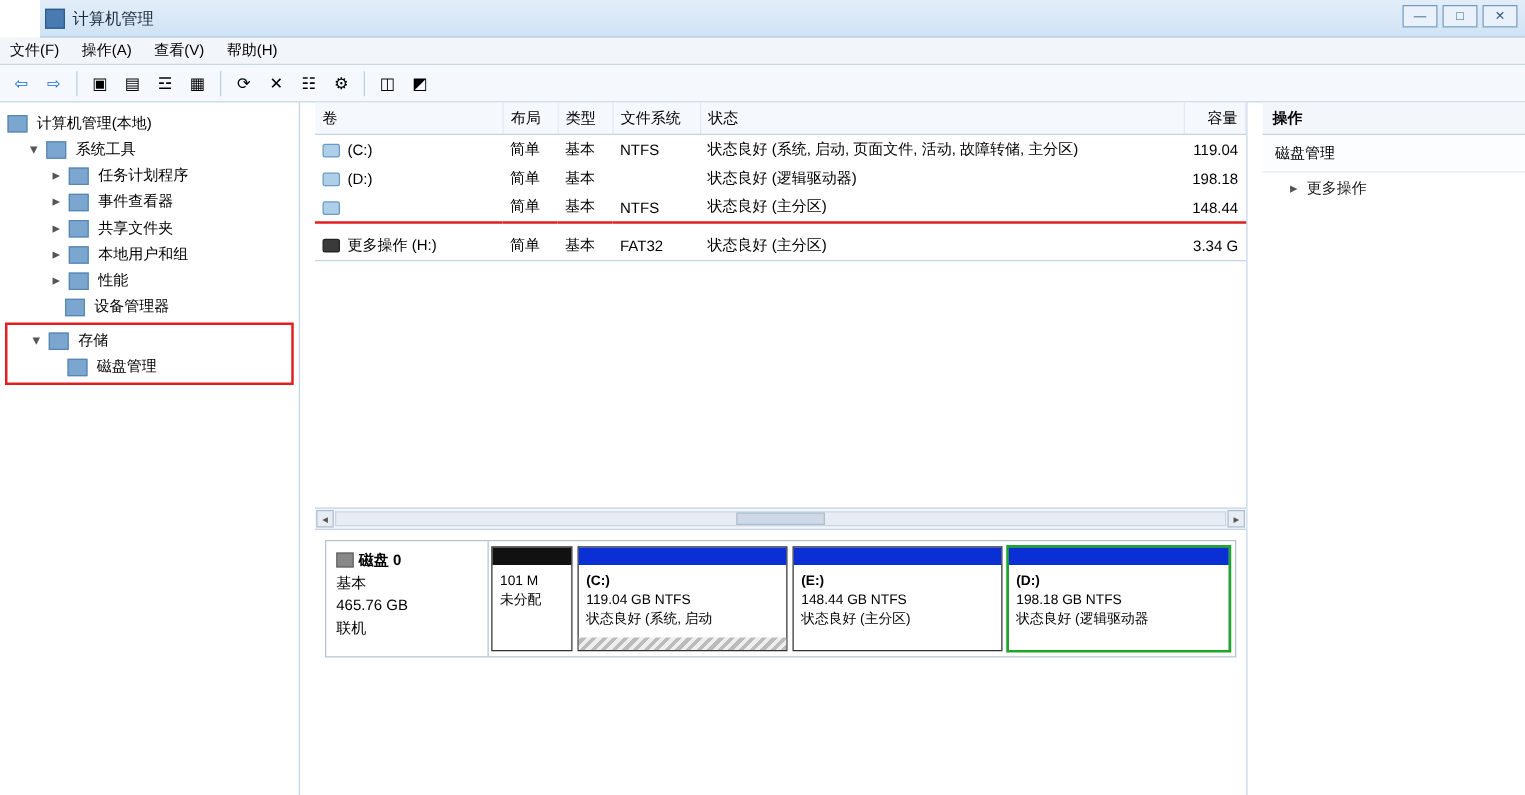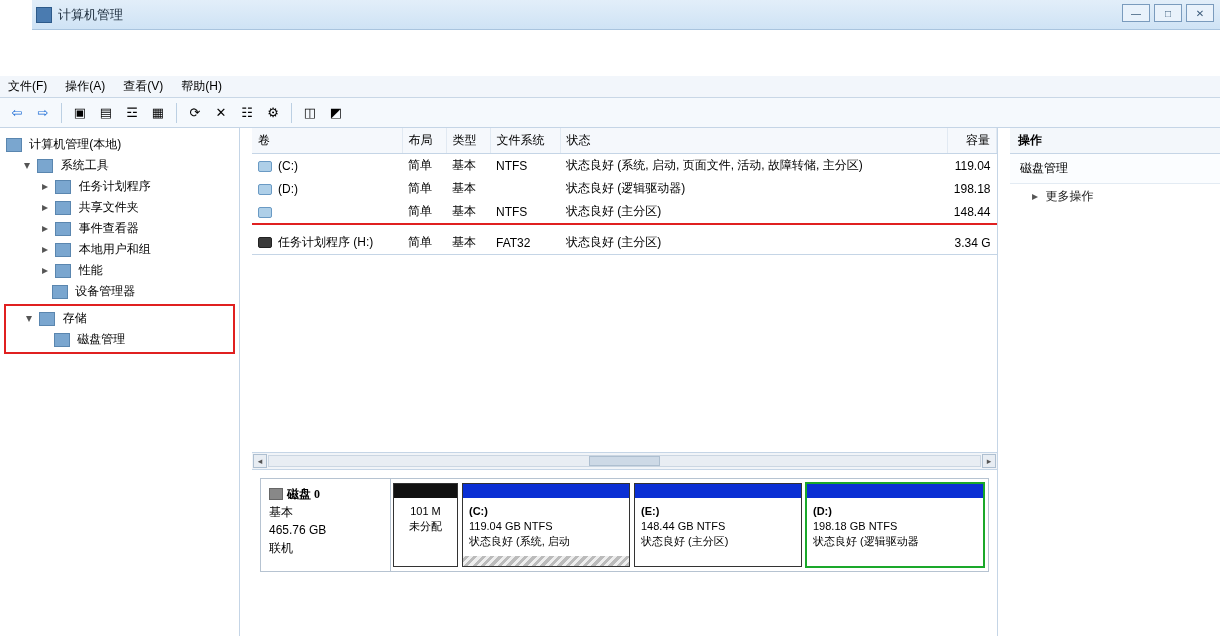--- a/index.html
+++ b/index.html
@@ -49,21 +49,20 @@
   
   .menubar {
     height: 22px;
     background: #f2f6fb;
     border-bottom: 1px solid #c9d7e6;
     display: flex;
     align-items: center;
     padding-left: 8px;
     gap: 18px;
     font-size: 12px;
-    margin-top: 46px;
   }
   .menubar span { cursor: default; }
   
   .toolbar {
     height: 30px;
     background: #f5f9fd;
     border-bottom: 1px solid #c5d5e6;
     display: flex;
     align-items: center;
     padding-left: 6px;
@@ -210,21 +209,21 @@
     border-right: 1px solid #b6c3d1;
     font-size: 12px;
     line-height: 1.5;
   }
   .disk-info .d-icon {
     display: inline-block;
     width: 14px; height: 12px;
     background: #888; border: 1px solid #666;
     margin-right: 4px; vertical-align: middle;
   }
-  .disk-info b { font-weight: bold; font-family: Liberation Serif, serif; }
+  .disk-info b { font-weight: bold; }
   .part {
     border: 1px solid #333;
     margin: 4px 2px;
     display: flex;
     flex-direction: column;
     font-size: 11px;
   }
   .part .p-head {
     height: 14px;
     background: #0a2fd4;
@@ -330,27 +329,27 @@
         <span class="t-icon ic-tools"></span>
         <span class="t-label">系统工具</span>
       </li>
       <li class="lvl2">
         <span class="expander">▸</span>
         <span class="t-icon ic-sched"></span>
         <span class="t-label">任务计划程序</span>
       </li>
       <li class="lvl2">
         <span class="expander">▸</span>
+        <span class="t-icon ic-event"></span>
+        <span class="t-label">事件查看器</span>
+      </li>
+      <li class="lvl2">
+        <span class="expander">▸</span>
         <span class="t-icon ic-share"></span>
         <span class="t-label">共享文件夹</span>
-      </li>
-      <li class="lvl2">
-        <span class="expander">▸</span>
-        <span class="t-icon ic-event"></span>
-        <span class="t-label">事件查看器</span>
       </li>
       <li class="lvl2">
         <span class="expander">▸</span>
         <span class="t-icon ic-users"></span>
         <span class="t-label">本地用户和组</span>
       </li>
       <li class="lvl2">
         <span class="expander">▸</span>
         <span class="t-icon ic-perf"></span>
         <span class="t-label">性能</span>
@@ -410,21 +409,21 @@
               <td>简单</td>
               <td>基本</td>
               <td>NTFS</td>
               <td>状态良好 (主分区)</td>
               <td style="text-align:right">148.44</td>
             </tr>
             <tr class="red-line-row">
               <td colspan="6"></td>
             </tr>
             <tr>
-              <td><span class="vol-icon dark"></span><span>任务计划程序 (H:)</span></td>
+              <td><span class="vol-icon dark"></span><span>更多操作 (H:)</span></td>
               <td>简单</td>
               <td>基本</td>
               <td>FAT32</td>
               <td>状态良好 (主分区)</td>
               <td style="text-align:right">3.34 G</td>
             </tr>
           </tbody>
       </table>
     </div>
 
@@ -440,21 +439,21 @@
 
     <div class="disk-view">
       <div class="disk-row">
         <div class="disk-info">
           <div><span class="d-icon"></span><b>磁盘 0</b></div>
           <div>基本</div>
           <div>465.76 GB</div>
           <div>联机</div>
         </div>
         <div id="parts" style="display:flex;flex:1">
-            <div class="part" style="width: 65px; text-align: center;">
+            <div class="part" style="width: 65px;">
               <div class="p-head black"></div>
               <div class="p-body"><span>101 M</span><br><span>未分配</span></div>
             </div>
             <div class="part" style="width: 168px;">
               <div class="p-head "></div>
               <div class="p-body"><b>(C:)</b><br><span>119.04 GB NTFS</span><br><span>状态良好 (系统, 启动</span></div>
               <div class="p-hatch"></div>
             </div>
             <div class="part" style="width: 168px;">
               <div class="p-head "></div>

